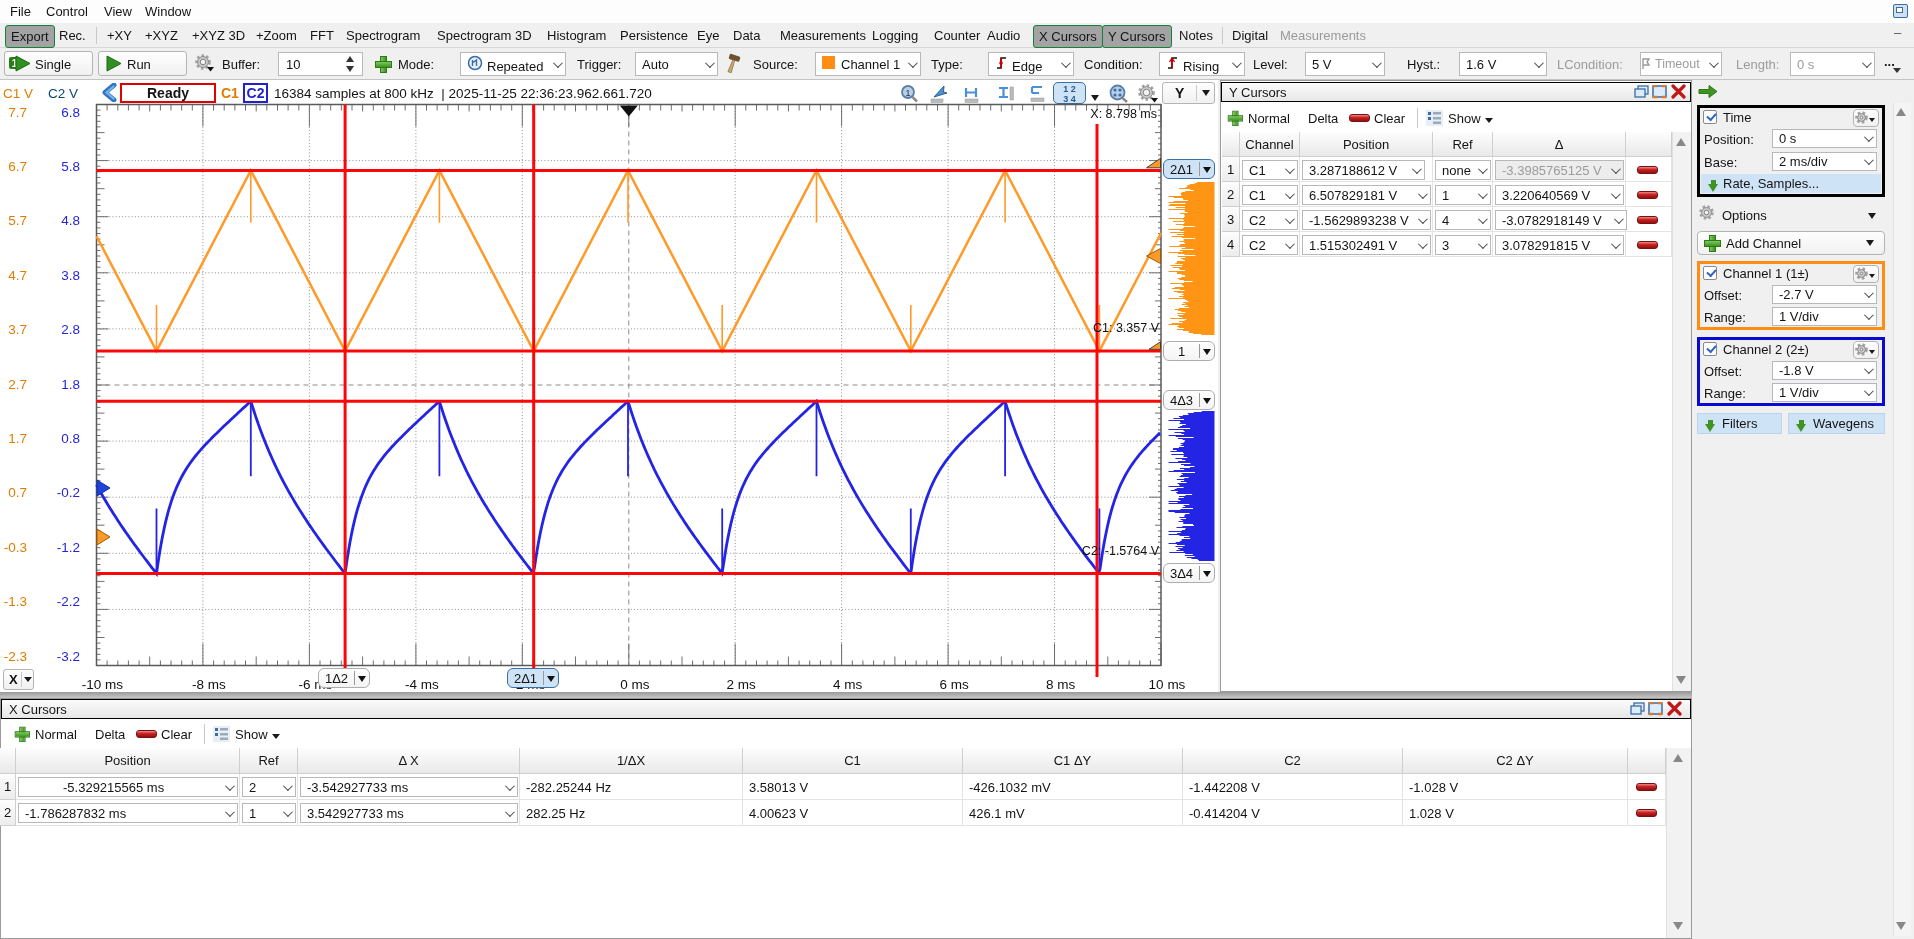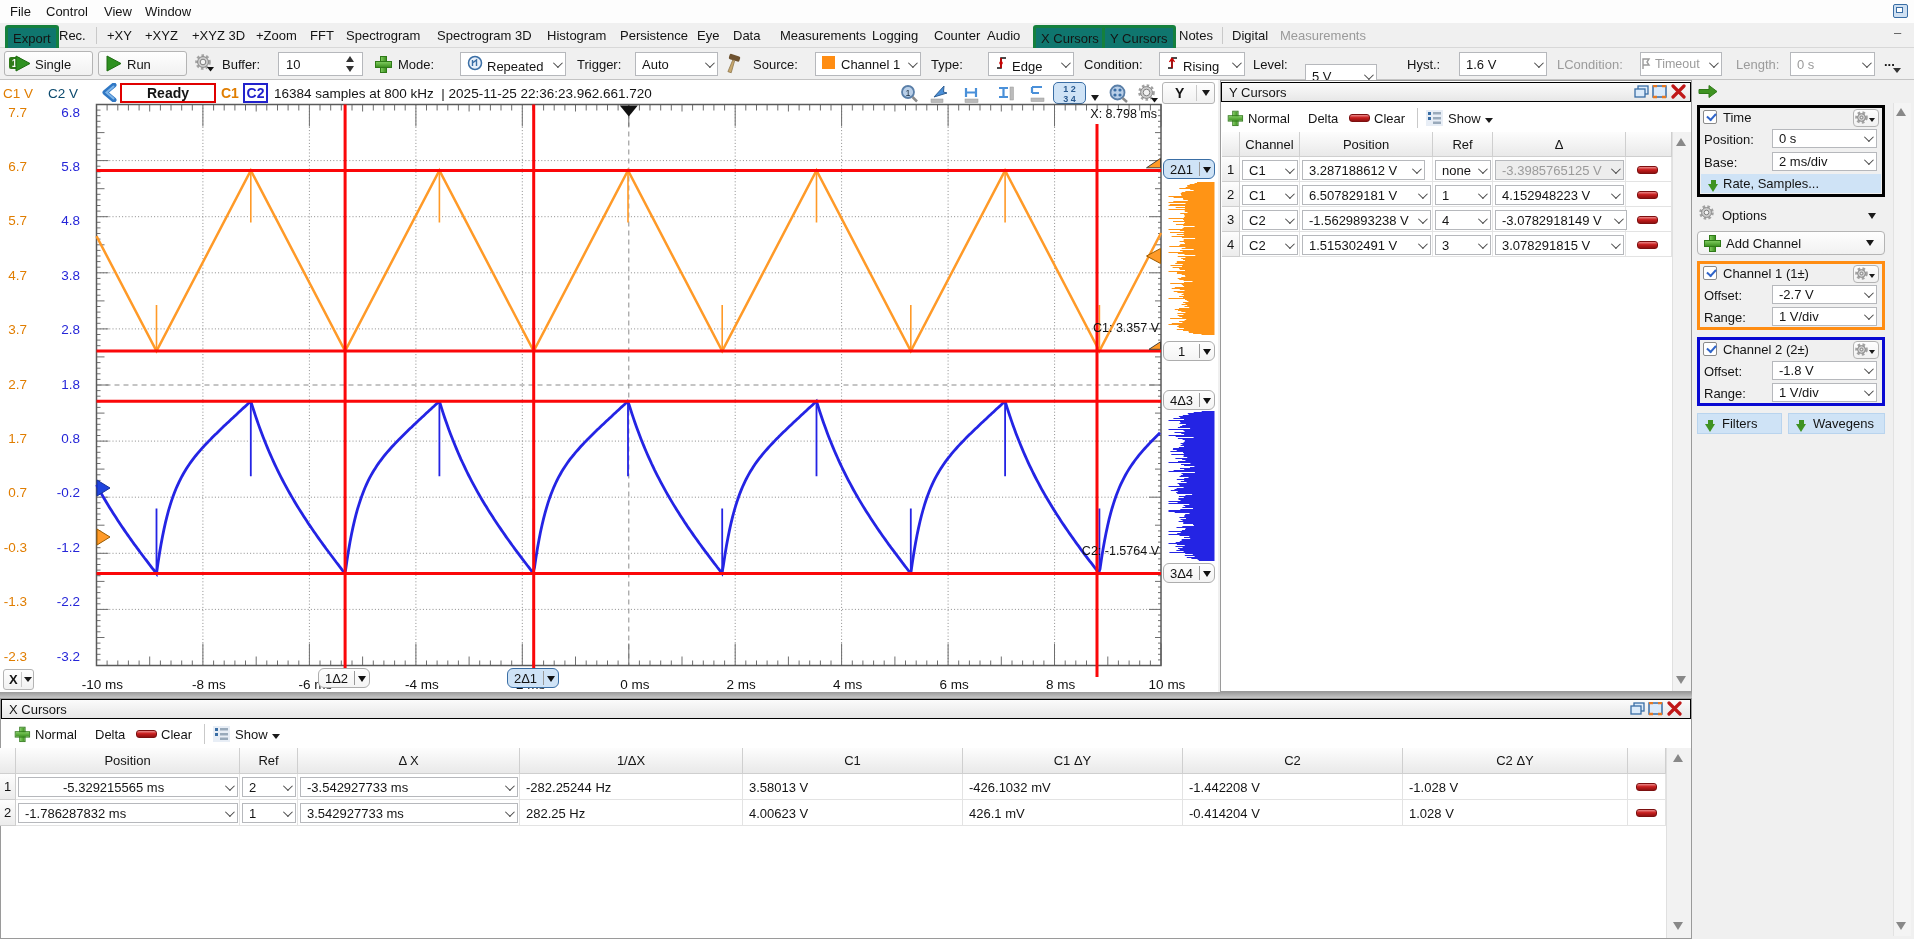--- a/index.html
+++ b/index.html
@@ -16,21 +16,21 @@
 .gplus:after{content:"";position:absolute;left:0;top:5px;width:15px;height:5px;background:linear-gradient(#7cc95c,#3f9322);border:1px solid #2f7a18}
 .gdown{position:absolute;width:0;height:0;border-left:5px solid transparent;border-right:5px solid transparent;border-top:8px solid #3f9322}
 .gdown:before{content:"";position:absolute;left:-2.5px;top:-12px;width:5px;height:5px;background:#3f9322}
 .cellnum{background:linear-gradient(#fdfdfd,#ececec);border-right:1px solid #cfcfcf;border-bottom:1px solid #cfcfcf;display:flex;align-items:center;justify-content:center}
 .th{background:linear-gradient(#fdfdfd,#e9e9e9);border-right:1px solid #cfcfcf;border-bottom:1px solid #cfcfcf;display:flex;align-items:center;justify-content:center}
 .check{position:absolute;width:14px;height:14px;background:#fff;border:1px solid #8a8a8a;border-radius:2px}
 .check:before{content:"";position:absolute;left:2.5px;top:1.5px;width:7px;height:4px;border-left:2.5px solid #2f64c9;border-bottom:2.5px solid #2f64c9;transform:rotate(-48deg)}
 .titlebar{position:absolute;background:linear-gradient(#fbfbfb,#e7e7e7);border:1px solid #000;display:flex;align-items:center}
 .scrollup{width:0;height:0;border-left:5.5px solid transparent;border-right:5.5px solid transparent;border-bottom:8px solid #888}
 .scrolldn{width:0;height:0;border-left:5.5px solid transparent;border-right:5.5px solid transparent;border-top:8px solid #888}
-.tabhl{background:#0f766e;border:3px solid #15803d;border-radius:3px}
+.tabhl{background:#a3a3a3;border:1px solid #15803d;border-radius:3px}
 </style></head><body>
 <div class="abs" style="left:0;top:0;width:1914px;height:23px;background:#fdfdfd">
     <div class="abs" style="left:10px;top:4px">File</div>
     <div class="abs" style="left:46px;top:4px">Control</div>
     <div class="abs" style="left:104px;top:4px">View</div>
     <div class="abs" style="left:145px;top:4px">Window</div>
     <div class="abs" style="left:1893px;top:4px;width:15px;height:14px;border:1.5px solid #3a6ea5;border-radius:2px;background:#cfe0f2">
       <div style="position:absolute;left:2px;top:2px;width:7px;height:6px;border:1.2px solid #3a6ea5;background:#fff"></div>
     </div>
   </div>
@@ -121,21 +121,21 @@
     </div>
     <div class="abs" style="left:1084px;top:9px">Condition:</div>
     <div class="combo" style="left:1159px;top:4px;width:86px;height:24px;font-size:13px;">
       <span style="white-space:nowrap"><svg width="13" height="16" style="margin-right:4px">
           <path d="M2 13 h4 v-10 h5" stroke="#111" stroke-width="1.6" fill="none"></path>
           <path d="M6 13 v-10 m0 0 l-2.5 4 m2.5 -4 l2.5 4" stroke="#c00" stroke-width="1.4" fill="none"></path>
         </svg>Rising</span>
       <span class="chv"></span>
     </div>
     <div class="abs" style="left:1253px;top:9px">Level:</div>
-    <div class="combo" style="left:1305px;top:16px;width:72px;height:24px;font-size:13px;">
+    <div class="combo" style="left:1305px;top:4px;width:80px;height:24px;font-size:13px;">
       <span style="white-space:nowrap">5 V</span>
       <span class="chv"></span>
     </div>
     <div class="abs" style="left:1407px;top:9px">Hyst.:</div>
     <div class="combo" style="left:1459px;top:4px;width:88px;height:24px;font-size:13px;">
       <span style="white-space:nowrap">1.6 V</span>
       <span class="chv"></span>
     </div>
     <div class="abs" style="left:1557px;top:9px;color:#9b9b9b">LCondition:</div>
     <div class="combo" style="left:1640px;top:4px;width:82px;height:24px;padding-left:0">
@@ -369,21 +369,21 @@
   </div>
 <div class="combo" style="left:1302px;top:185px;width:129px;height:20px;font-size:13px;">
     <span style="white-space:nowrap">6.507829181 V</span>
     <span class="chv"></span>
   </div>
 <div class="combo" style="left:1435px;top:185px;width:56px;height:20px;font-size:13px;">
     <span style="white-space:nowrap">1</span>
     <span class="chv"></span>
   </div>
 <div class="combo" style="left:1495px;top:185px;width:129px;height:20px;font-size:13px;">
-    <span style="white-space:nowrap">4.152948223 V</span>
+    <span style="white-space:nowrap">3.220640569 V</span>
     <span class="chv"></span>
   </div>
 <div class="abs reddash" style="left:1637px;top:191px"></div>
 <div class="abs cellnum" style="left:1222px;top:207px;width:18px;height:25px">3</div>
 <div class="abs" style="left:1240px;top:207px;width:60px;height:25px;border-right:1px solid #e3e3e3;border-bottom:1px solid #e3e3e3"></div>
 <div class="abs" style="left:1300px;top:207px;width:133px;height:25px;border-right:1px solid #e3e3e3;border-bottom:1px solid #e3e3e3"></div>
 <div class="abs" style="left:1433px;top:207px;width:60px;height:25px;border-right:1px solid #e3e3e3;border-bottom:1px solid #e3e3e3"></div>
 <div class="abs" style="left:1493px;top:207px;width:133px;height:25px;border-right:1px solid #e3e3e3;border-bottom:1px solid #e3e3e3"></div>
 <div class="abs" style="left:1626px;top:207px;width:46px;height:25px;border-right:1px solid #e3e3e3;border-bottom:1px solid #e3e3e3"></div>
 <div class="combo" style="left:1242px;top:210px;width:56px;height:20px;font-size:13px;">

